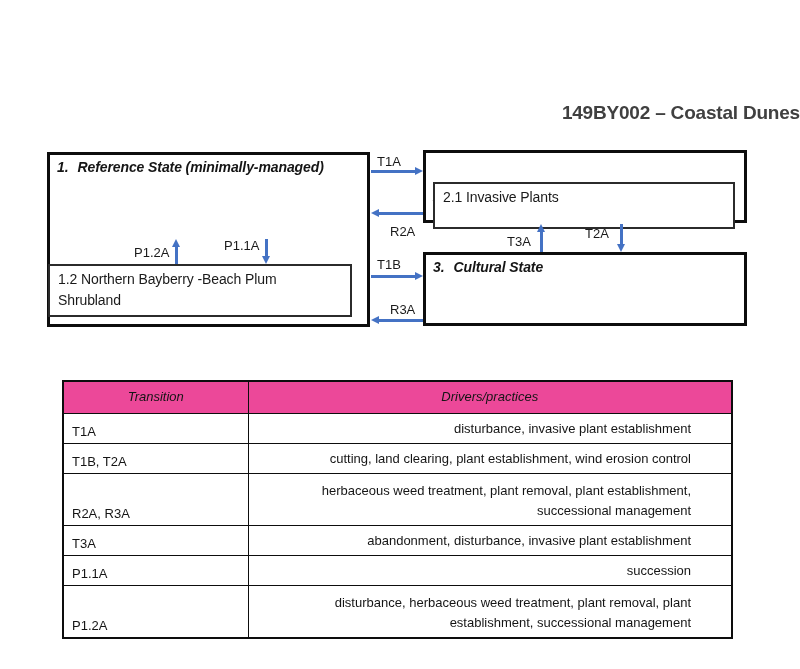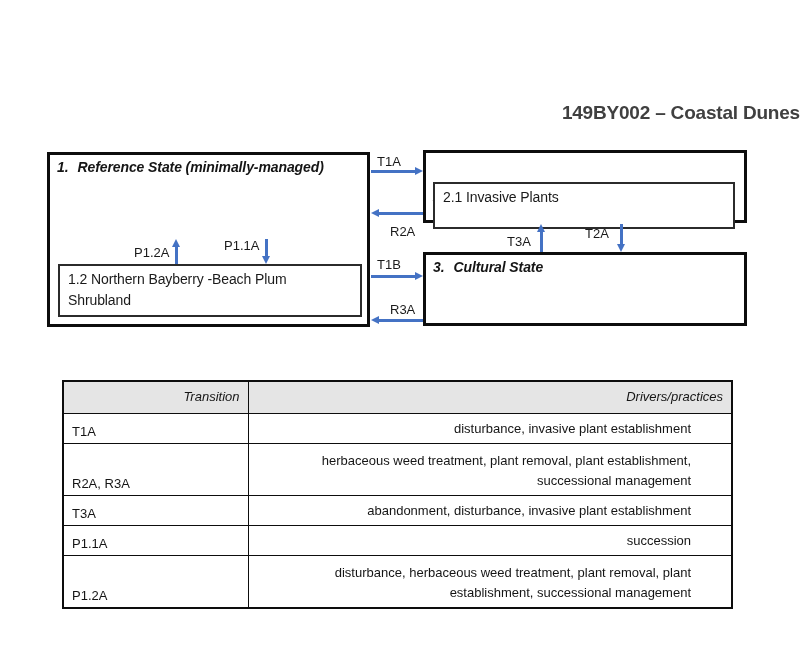--- a/index.html
+++ b/index.html
@@ -69,40 +69,40 @@
     position: absolute; left: 62px; top: 380px; width: 671px;
     border-collapse: collapse; table-layout: fixed;
     font-size: 13px; color: #151515;
   }
   table.transitions { border: 2px solid #0d0d0d; }
   table.transitions th, table.transitions td {
     border: 1px solid #0d0d0d; vertical-align: bottom;
     padding: 2px 8px 4px 8px; overflow: hidden;
   }
   table.transitions th {
-    font-style: italic; font-weight: normal; text-align: right;
-    background: #e5e5e5; height: 25px; vertical-align: middle; margin-left: 26px;
+    font-style: italic; font-weight: normal; text-align: center;
+    background: #ec4899; height: 25px; vertical-align: middle; margin-left: 26px;
   }
   table.transitions td.drivers { padding-right: 40px; line-height: 1.55; text-align: right; }
   tr.row-single td { height: 23px; }
   tr.row-tall td { height: 45px; }
   col.c-transition { width: 185px; }
 </style>
 </head>
 <body>
 
 <div class="canvas">
 
   <div class="title">149BY002 – Coastal Dunes</div>
 
   <div class="state-box" style="left:47px; top:152px; width:323px; height:175px;"></div>
   <div class="state-header" style="left:57px; top:159px;">
     <span class="num">1.</span><span>Reference State (minimally-managed)</span>
   </div>
-  <div class="community" style="left:58px; top:264px; width:304px; height:53px;padding-left:8px;">1.2 Northern Bayberry -Beach Plum Shrubland</div>
+  <div class="community" style="left:48px; top:264px; width:304px; height:53px;padding-left:8px;">1.2 Northern Bayberry -Beach Plum Shrubland</div>
 
   <div class="state-box" style="left:423px; top:150px; width:324px; height:73px;"></div>
   <div class="state-header" style="left:433px; top:165px;margin-top:23px;">
     <span class="num">2.</span><span>Semi-natural State</span>
   </div>
   <div class="community" style="left:433px; top:182px; width:302px; height:47px;">2.1 Invasive Plants</div>
 
   <div class="state-box" style="left:423px; top:252px; width:324px; height:74px;"></div>
   <div class="state-header" style="left:433px; top:259px;">
     <span class="num">3.</span><span>Cultural State</span>
@@ -161,20 +161,24 @@
       <tr>
         <th>Transition</th>
         <th>Drivers/practices</th>
       </tr>
     </thead>
     <tbody>
       <tr class="row-single">
         <td>T1A</td>
         <td class="drivers">disturbance, invasive plant establishment</td>
       </tr>
+      <tr class="row-single">
+        <td>T1B, T2A</td>
+        <td class="drivers">cutting, land clearing, plant establishment, wind erosion control</td>
+      </tr>
       <tr class="row-tall">
         <td>R2A, R3A</td>
         <td class="drivers">herbaceous weed treatment, plant removal, plant establishment, successional management</td>
       </tr>
       <tr class="row-single">
         <td>T3A</td>
         <td class="drivers">abandonment, disturbance, invasive plant establishment</td>
       </tr>
       <tr class="row-single">
         <td>P1.1A</td>

